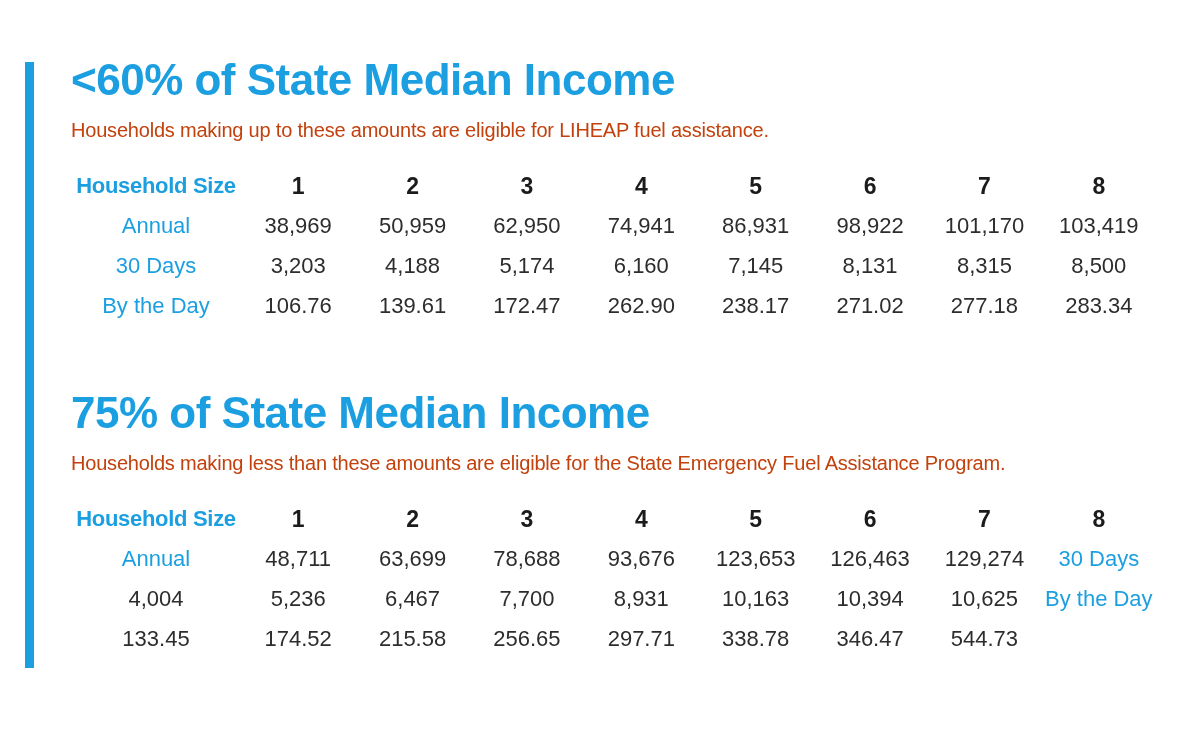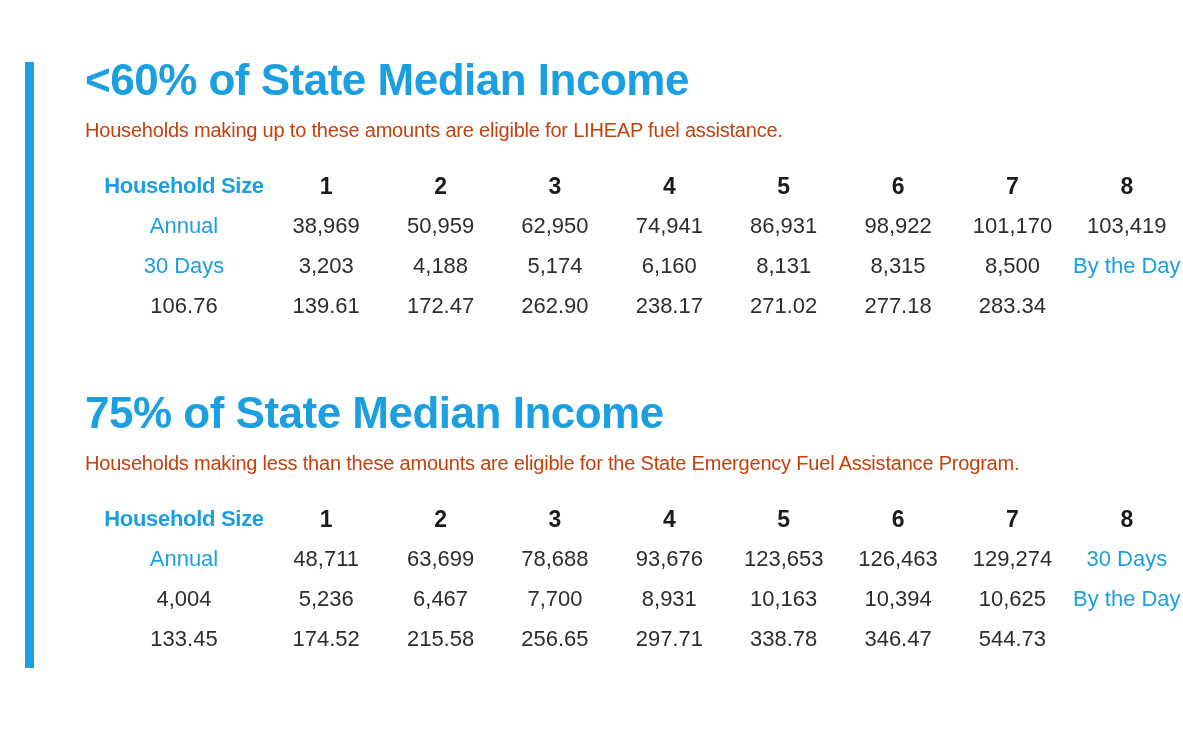--- a/index.html
+++ b/index.html
@@ -15,21 +15,21 @@
   .accent-bar {
     position: absolute;
     left: 25px;
     top: 62px;
     width: 9px;
     height: 606px;
     background: var(--accent, #1C9FE0);
   }
   .content {
     position: absolute;
-    left: 85px;
+    left: 71px;
     top: 0;
     width: 1085px;
   }
   .income-section.first { padding-top: 57px; }
   .income-section.second { margin-top: 64px; }
   .section-title {
     font-size: 44px;
     font-weight: 700;
     letter-spacing: -0.5px;
     line-height: 1.05;
@@ -40,21 +40,20 @@
     font-size: 20px;
     color: #c2410c;
     margin: 0;
     letter-spacing: -0.2px;
   }
   .income-table {
     display: grid;
     grid-template-columns: 170px repeat(8, 1fr);
     width: 1085px;
     margin-top: 24px;
-    margin-left: 14px;
   }
   .tcell {
     height: 40px;
     display: flex;
     align-items: center;
     justify-content: center;
     font-size: 22px;
     color: #2D2D2D;
     white-space: nowrap;
   }
@@ -98,20 +97,21 @@
           <div class="tcell ">74,941</div>
           <div class="tcell ">86,931</div>
           <div class="tcell ">98,922</div>
           <div class="tcell ">101,170</div>
           <div class="tcell ">103,419</div>
           <div class="tcell tlabel">30 Days</div>
           <div class="tcell ">3,203</div>
           <div class="tcell ">4,188</div>
           <div class="tcell ">5,174</div>
           <div class="tcell ">6,160</div>
+          <div class="tcell ">7,145</div>
           <div class="tcell ">8,131</div>
           <div class="tcell ">8,315</div>
           <div class="tcell ">8,500</div>
           <div class="tcell tlabel">By the Day</div>
           <div class="tcell ">106.76</div>
           <div class="tcell ">139.61</div>
           <div class="tcell ">172.47</div>
           <div class="tcell ">262.90</div>
           <div class="tcell ">238.17</div>
           <div class="tcell ">271.02</div>

